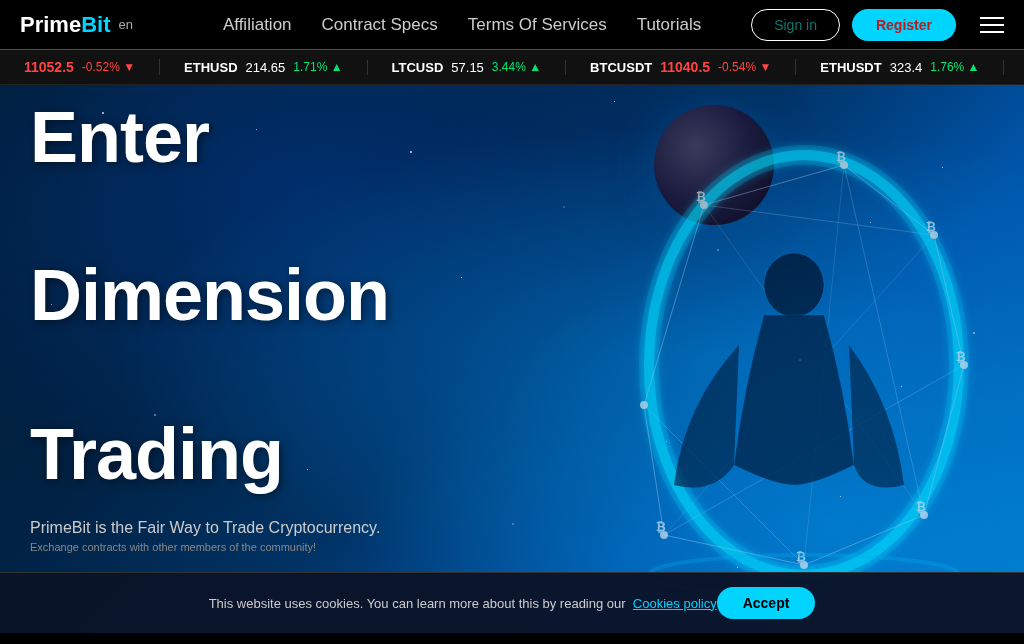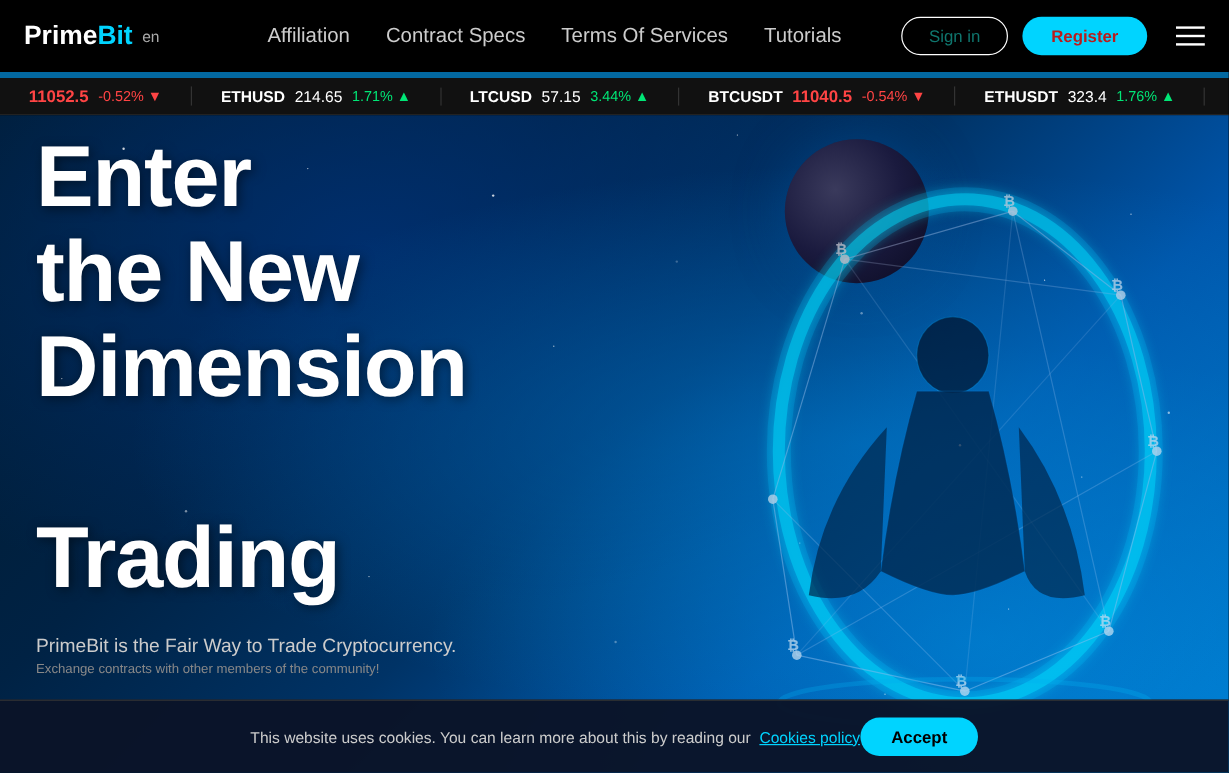--- a/index.html
+++ b/index.html
@@ -3,21 +3,21 @@
   <meta charset="utf-8">
   <style>
     * { margin: 0; padding: 0; box-sizing: border-box; }
     body { font-family: Arial, sans-serif; background: #000; color: #fff; width: 1024px; height: 644px; overflow: hidden; position: relative; }
 
     
     .navbar {
       display: flex;
       align-items: center;
       background: #000;
-      height: 60px;
+      height: 49px;
       padding: 14px 20px;
       z-index: 100;
       position: relative;
     }
     .logo {
       display: flex;
       align-items: center;
       font-size: 22px;
       font-weight: 700;
       margin-right: 8px;
@@ -80,21 +80,21 @@
       display: block;
     }
 
     
     .ticker-bar {
       background: #111;
       height: 36px;
       display: flex;
       align-items: center;
       overflow: hidden;
-      border-top: 5px solid #0369a1;
+      border-top: 1px solid #0369a1;
       border-bottom: 1px solid #222;
     }
     .ticker-content {
       display: flex;
       align-items: center;
       gap: 0;
       animation: ticker 20s linear infinite;
       white-space: nowrap;
     }
     @keyframes ticker {
@@ -385,21 +385,21 @@
         </feMerge>
       </filter>
     </defs>
 
     <ellipse cx="380" cy="490" rx="155" ry="20" fill="none" stroke="rgba(0,200,255,0.3)" stroke-width="4"></ellipse>
   </svg>
 
   <div class="hero-text">
     <h1 class="hero-headline">
       <span>Enter</span><br>
-      <span>the New</span><br>
+      <br>
       <span>Dimension</span><br>
       <br>
       <span>Trading</span>
     </h1>
   </div>
 
   <div class="hero-subtitle">
     <p class="hero-tagline">PrimeBit is the Fair Way to Trade Cryptocurrency.</p>
     <p class="hero-desc">Exchange contracts with other members of the community!</p>
   </div>

